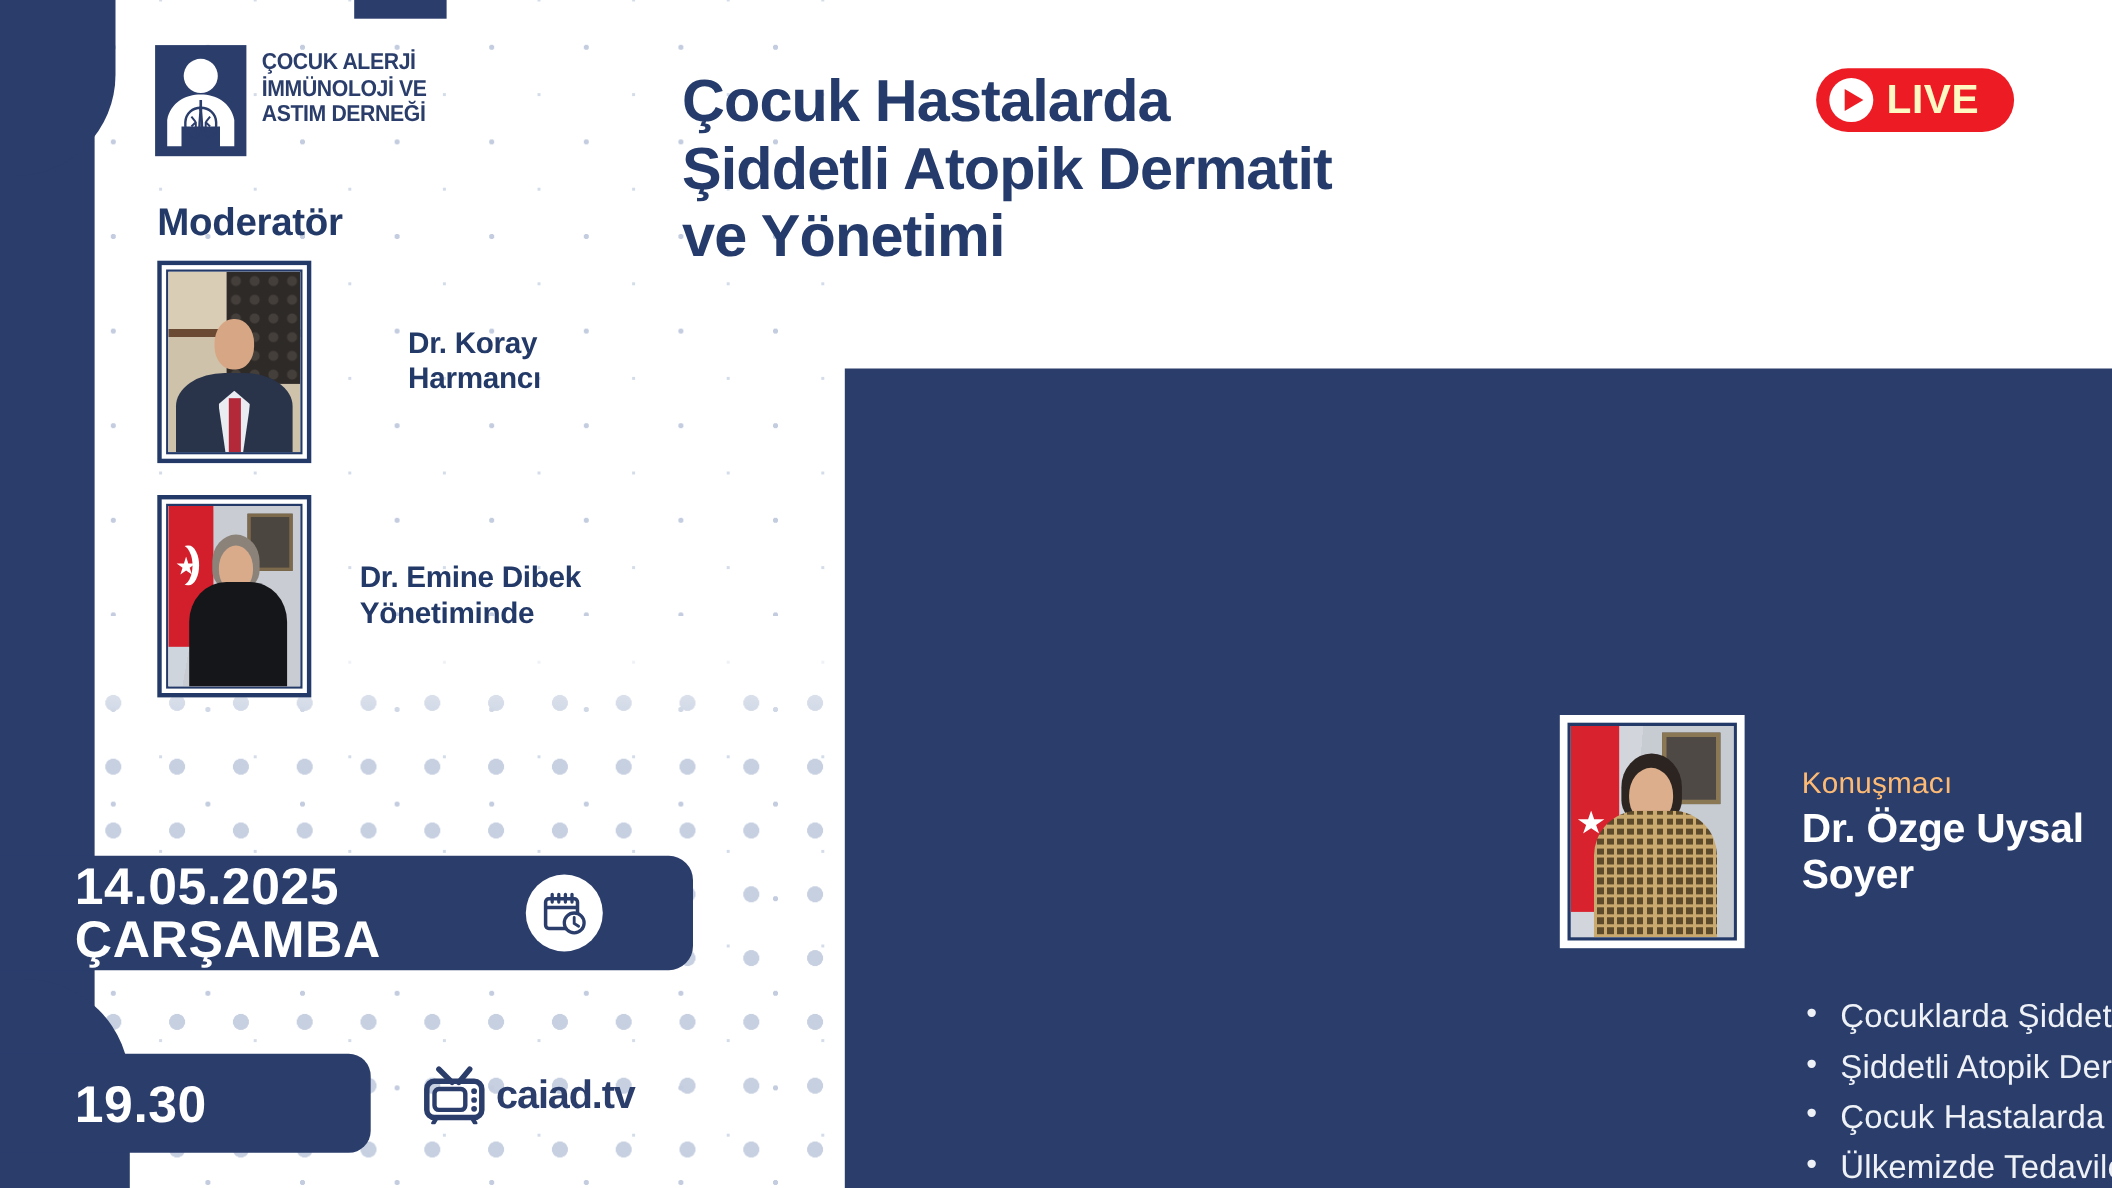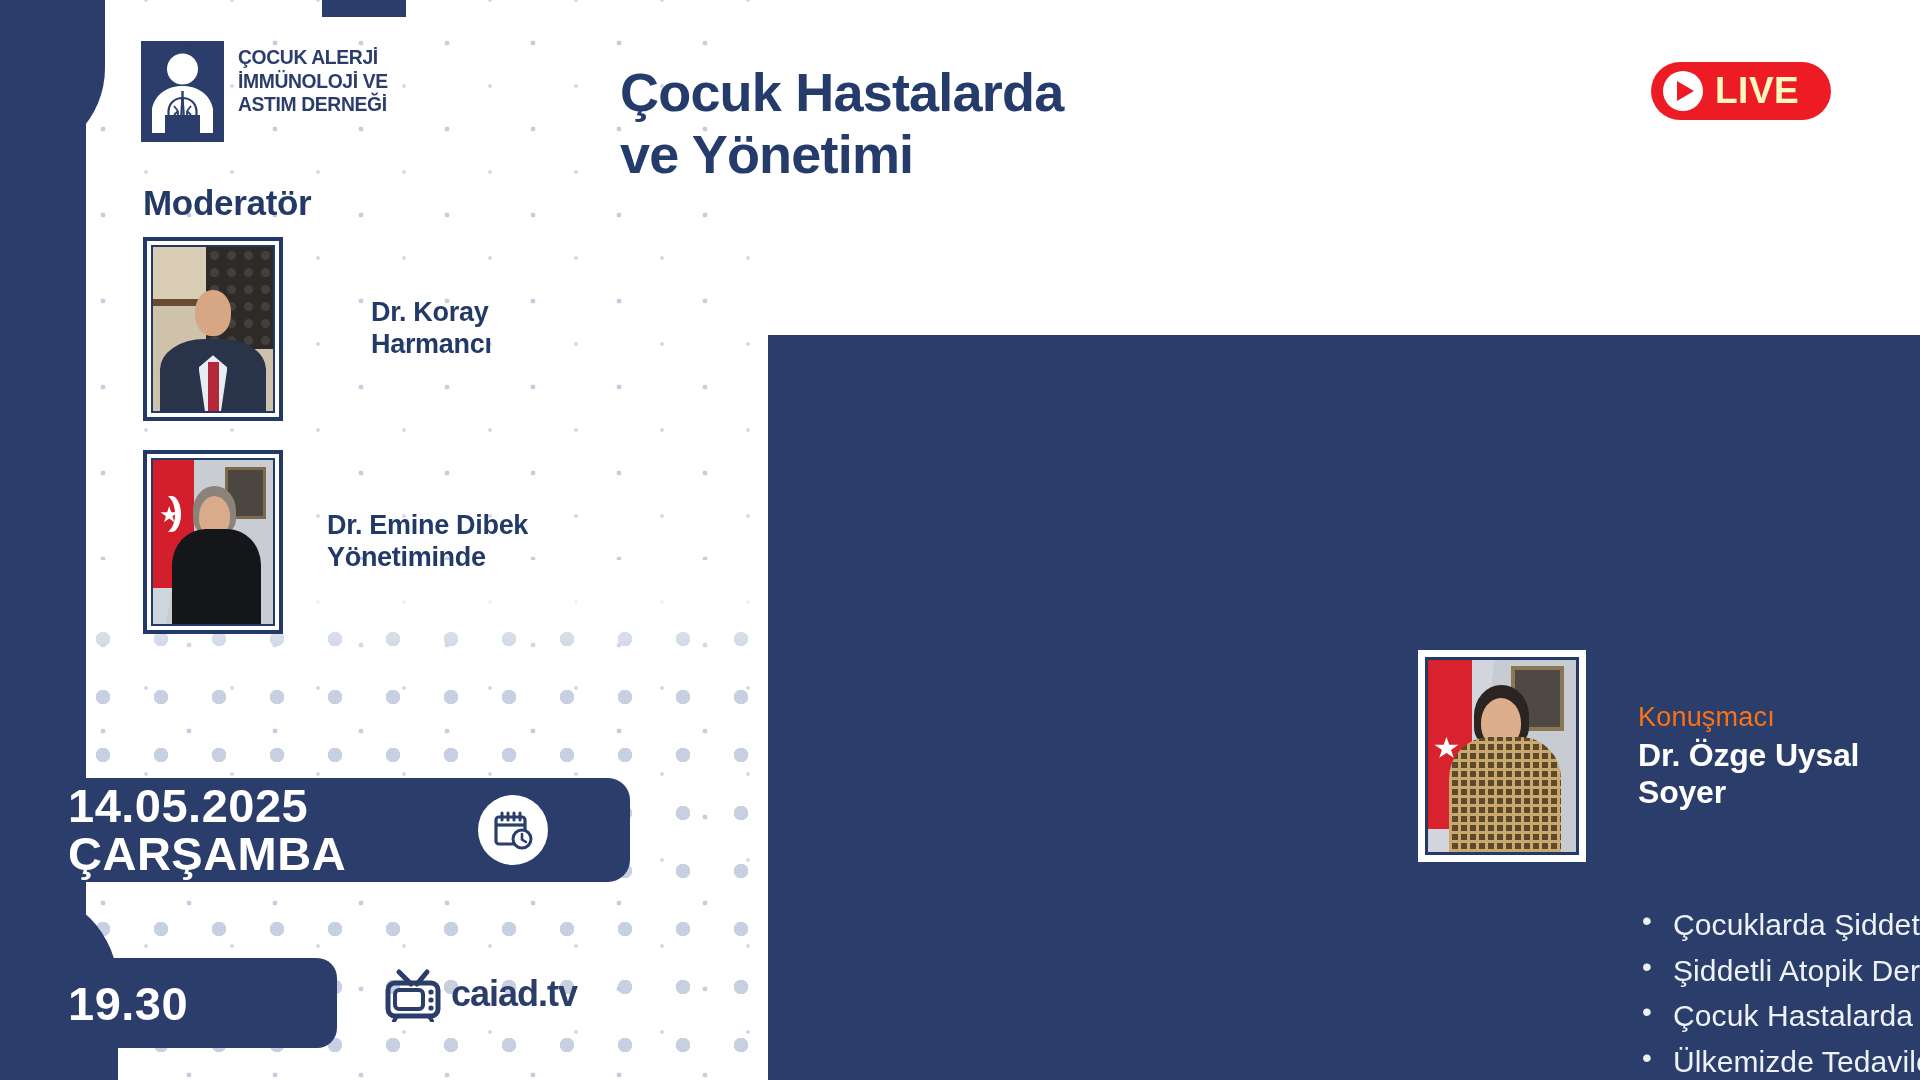--- a/index.html
+++ b/index.html
@@ -216,24 +216,24 @@
     position:absolute; left:650px; top:315px;
     display:flex; align-items:center;
   }
   #speaker-frame{
     width:168px; height:212px; background:#ffffff; padding:7px;
     flex:0 0 auto;
   }
   #speaker-frame .photo-inner{ border:3px solid #233a68; }
   #speaker-names{ margin-left:52px; }
   #speaker-role{
-    color:#f97316; font-size:27px; font-weight:normal; letter-spacing:.2px;
+    color:#fdba74; font-size:27px; font-weight:normal; letter-spacing:.2px;
   }
   #speaker-name{
-    color:#ffffff; font-size:32px; font-weight:bold; margin-top:4px;
+    color:#ffffff; font-size:37px; font-weight:bold; margin-top:4px;
     letter-spacing:-.2px;
   }
 
   #topics{
     position:absolute; left:870px; top:570px; width:950px;
     list-style:none;
   }
   #topics li{
     position:relative; color:#eef1f6; font-size:30px; line-height:1.32;
     margin-bottom:6px; padding-left:35px; font-weight:normal;
@@ -348,20 +348,21 @@
       <circle cx="50" cy="46" r="2.6" fill="#2a3d6b"></circle>
       <path d="M16 54 l-3 5 M48 54 l3 5" stroke="#2a3d6b" stroke-width="4" stroke-linecap="round"></path>
     </svg>
   </span>
   <span id="site-text">caiad.tv</span>
 </div>
 
 <div id="title-block">
   <div id="main-title">
     <div>Çocuk Hastalarda</div>
+    <div>Şiddetli Atopik Dermatit</div>
     <div>ve Yönetimi</div>
   </div>
 </div>
 
 <div id="live-badge">
   <span id="live-play"></span>
   <span id="live-text">LIVE</span>
 </div>
 
 <div id="content-panel">

